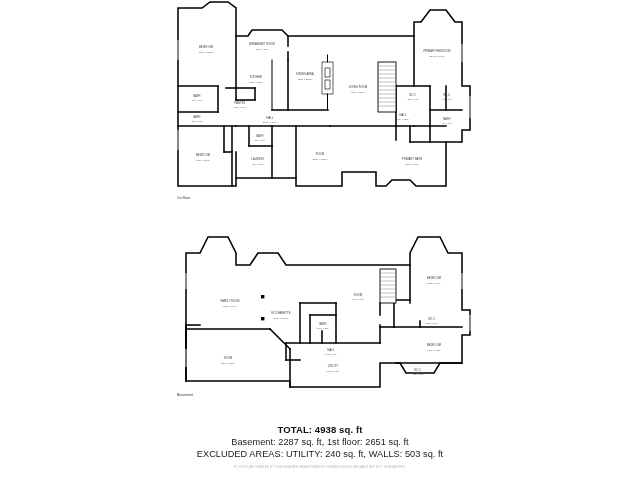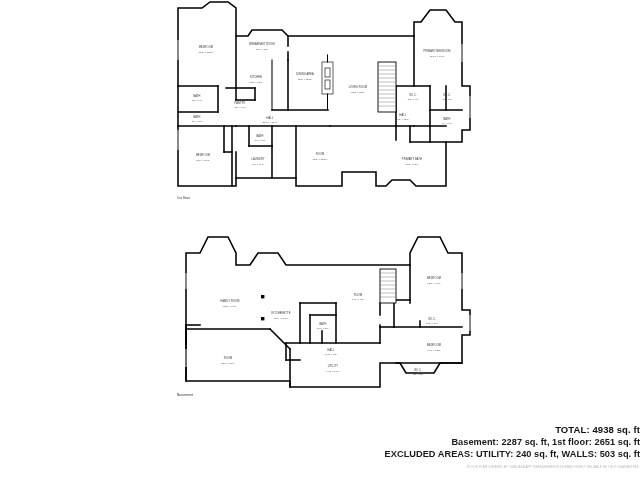--- a/index.html
+++ b/index.html
@@ -34,33 +34,33 @@
     white-space: nowrap;
   }
   #caption-first { left: 177px; top: 196px; }
   #caption-basement { left: 177px; top: 393px; }
 
   #summary {
     position: absolute;
     left: 0;
     top: 424px;
     width: 640px;
-    text-align: right;
+    text-align: center;
   }
   #summary .total {
     font-size: 9.5px;
     font-weight: bold;
     color: #111111;
     line-height: 12px;
     letter-spacing: 0.1px;
   }
   #summary .line2,
   #summary .line3 {
     font-size: 9.2px;
-    font-weight: bold;
+    font-weight: normal;
     color: #1a1a1a;
     line-height: 12px;
     letter-spacing: 0.05px;
   }
   #summary .disclaimer {
     margin-top: 5px;
     font-size: 2.9px;
     color: #b4b4b4;
     letter-spacing: 0.15px;
     line-height: 5px;

